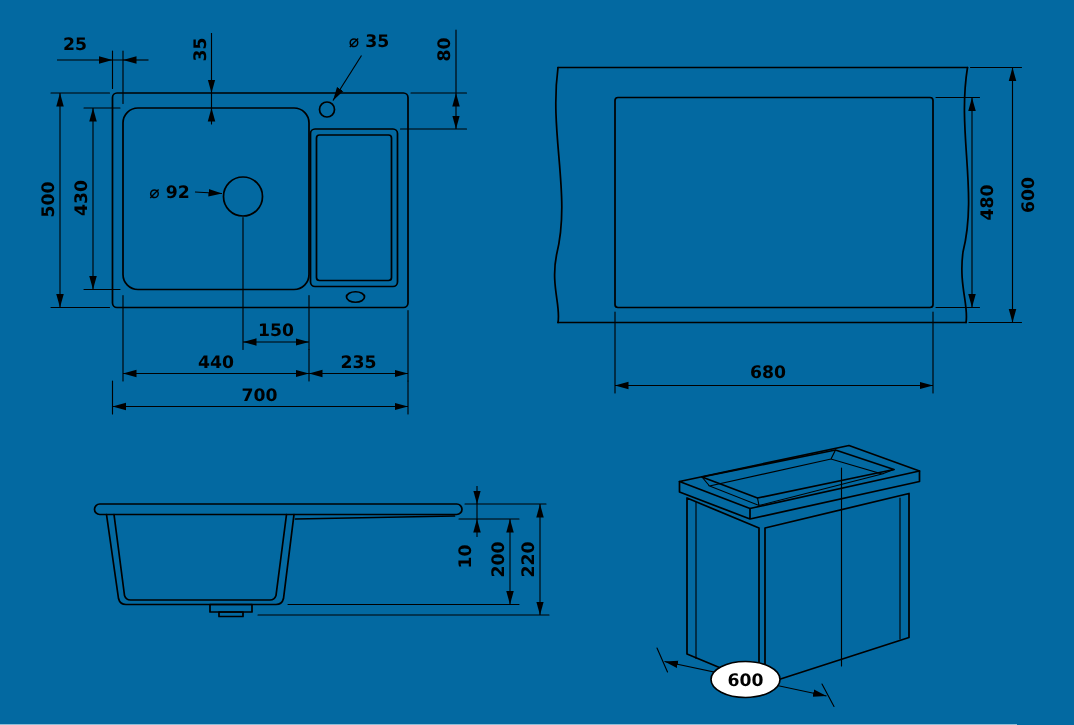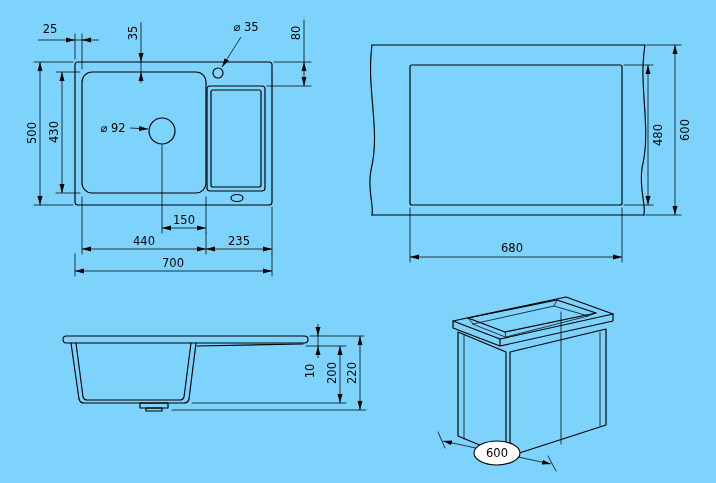--- a/index.html
+++ b/index.html
@@ -1,16 +1,16 @@
 <!DOCTYPE html>
 <html><head>
 <meta charset="utf-8">
 <style>
   html,body{margin:0;padding:0;background:#fff;}
-  .canvas{position:relative;width:716px;height:483px;background:#7dd3fc;overflow:hidden;}
+  .canvas{position:relative;width:716px;height:483px;background:#0369a1;overflow:hidden;font-weight:bold;}
   svg{display:block;}
   .obj{fill:none;stroke:#000;stroke-width:1.15;stroke-linejoin:round;stroke-linecap:round;}
   .thin{fill:none;stroke:#000;stroke-width:0.75;stroke-linecap:round;}
   .dl{fill:none;stroke:#000;stroke-width:0.75;marker-start:url(#arr);marker-end:url(#arr);}
   .de{fill:none;stroke:#000;stroke-width:0.75;marker-end:url(#arr);}
   text{font-family:"DejaVu Sans","Liberation Sans",sans-serif;font-size:11.5px;fill:#000;}
   .mask{fill:#ffffff;stroke:#000;stroke-width:1.1;}
 </style>
 </head>
 <body>

